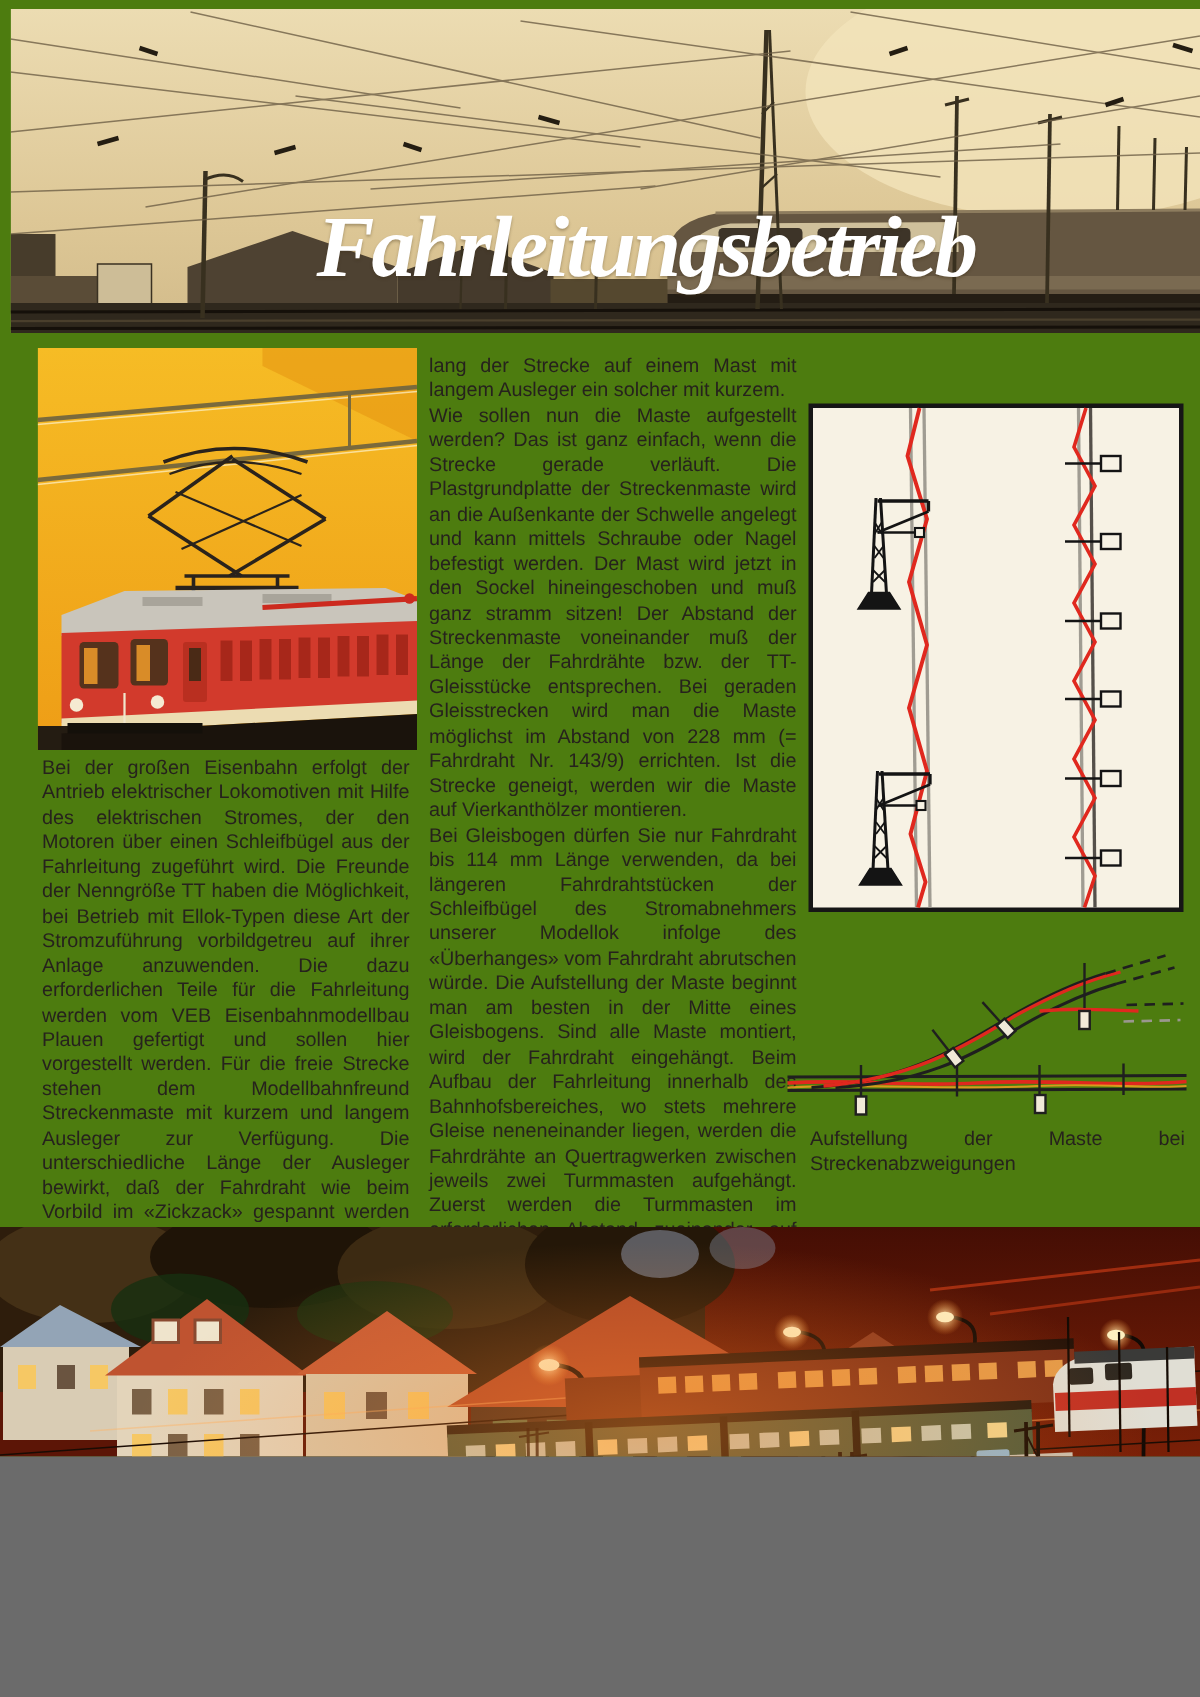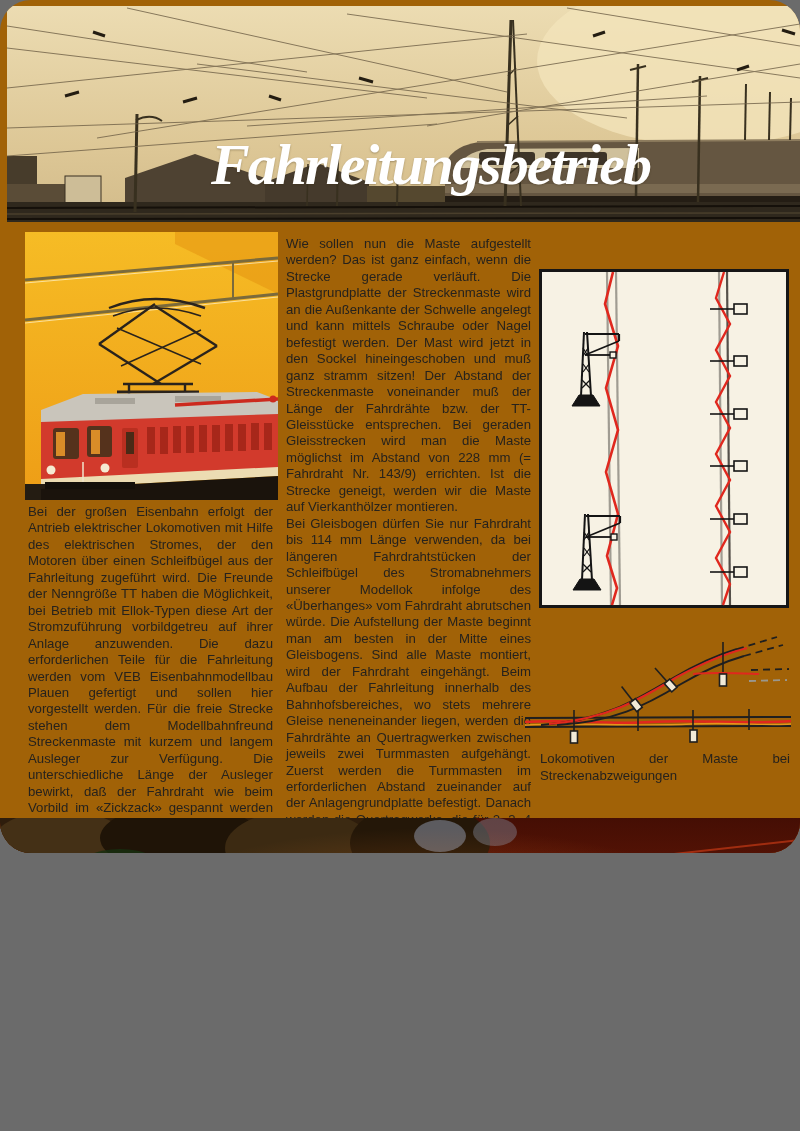--- a/index.html
+++ b/index.html
@@ -1,19 +1,19 @@
 <!DOCTYPE html>
 <html lang="de"><head>
 <meta charset="utf-8">
 <style>
   html,body{margin:0;padding:0;background:#6b6b6b;}
   .page{
-    position:relative;width:800px;height:853px;margin:0 auto;
-    background:#a16207;overflow:hidden;
-    font-family:"Liberation Sans",sans-serif;color:#26221d;border-radius:31px;
+    position:relative;width:800px;height:971px;margin:0 auto;
+    background:#4d7c0f;overflow:hidden;
+    font-family:"Liberation Sans",sans-serif;color:#26221d;
   }
   
   .photo-top{position:absolute;left:7px;top:6px;width:793px;height:216px;overflow:hidden;}
   .photo-top svg{display:block;width:100%;height:100%;}
   .masthead-title{
     position:absolute;left:204px;top:130px;
     font-family:"Liberation Serif",serif;font-weight:bold;font-style:italic;
     font-size:58px;line-height:1;color:#fff;letter-spacing:-2px;white-space:nowrap;
     text-shadow:0 1px 2px rgba(60,45,20,.35);
   }
@@ -204,20 +204,21 @@
         <rect x="20" y="250" width="90" height="7" fill="#14100a"></rect>
       </g>
     </svg>
   </div>
 
   <div class="col col-left">
     <p>Bei der großen Eisenbahn erfolgt der Antrieb elektrischer Lokomotiven mit Hilfe des elektrischen Stromes, der den Motoren über einen Schleifbügel aus der Fahrleitung zugeführt wird. Die Freunde der Nenngröße TT haben die Möglichkeit, bei Betrieb mit Ellok-Typen diese Art der Stromzuführung vorbildgetreu auf ihrer Anlage anzuwenden. Die dazu erforderlichen Teile für die Fahrleitung werden vom VEB Eisenbahnmodellbau Plauen gefertigt und sollen hier vorgestellt werden. Für die freie Strecke stehen dem Modellbahnfreund Streckenmaste mit kurzem und langem Ausleger zur Verfügung. Die unterschiedliche Länge der Ausleger bewirkt, daß der Fahrdraht wie beim Vorbild im «Zickzack» gespannt werden muß, um eine einseitige Abnutzung der Stromabnehmer zu vermeiden. Es folgt also ent-</p>
   </div>
 
   <div class="col col-mid">
+    <p>lang der Strecke auf einem Mast mit langem Ausleger ein solcher mit kurzem.</p>
     <p>Wie sollen nun die Maste aufgestellt werden? Das ist ganz einfach, wenn die Strecke gerade verläuft. Die Plastgrundplatte der Streckenmaste wird an die Außenkante der Schwelle angelegt und kann mittels Schraube oder Nagel befestigt werden. Der Mast wird jetzt in den Sockel hineingeschoben und muß ganz stramm sitzen! Der Abstand der Streckenmaste voneinander muß der Länge der Fahrdrähte bzw. der TT-Gleisstücke entsprechen. Bei geraden Gleisstrecken wird man die Maste möglichst im Abstand von 228 mm (= Fahrdraht Nr. 143/9) errichten. Ist die Strecke geneigt, werden wir die Maste auf Vierkanthölzer montieren.</p>
     <p>Bei Gleisbogen dürfen Sie nur Fahrdraht bis 114 mm Länge verwenden, da bei längeren Fahrdrahtstücken der Schleifbügel des Stromabnehmers unserer Modellok infolge des «Überhanges» vom Fahrdraht abrutschen würde. Die Aufstellung der Maste beginnt man am besten in der Mitte eines Gleisbogens. Sind alle Maste montiert, wird der Fahrdraht eingehängt. Beim Aufbau der Fahrleitung innerhalb des Bahnhofsbereiches, wo stets mehrere Gleise neneneinander liegen, werden die Fahrdrähte an Quertragwerken zwischen jeweils zwei Turmmasten aufgehängt. Zuerst werden die Turmmasten im erforderlichen Abstand zueinander auf der Anlagengrundplatte befestigt. Danach werden die Quertragwerke, die für 2, 3, 4 oder 5 Gleisüberquerungen lieferbar sind, zusammenmontiert und in die Bohrungen der Turmmaste eingesetzt.</p>
   </div>
 
   <div class="diagram1">
     <svg viewBox="0 0 252 341">
       <rect x="2.5" y="2.5" width="247" height="336" fill="#f7f2e4" stroke="#161616" stroke-width="3"></rect>
 
       <g>
         <line x1="69" y1="4" x2="73" y2="337" stroke="#a09c92" stroke-width="2.2"></line>
@@ -315,21 +316,21 @@
         <g transform="rotate(-42 152 47)">
           <line x1="152" y1="35" x2="152" y2="53" stroke-width="1.6"></line>
           <rect x="148.5" y="53" width="7" height="11" fill="#f1ead8" stroke-width="1.6"></rect>
         </g>
         <line x1="212" y1="12" x2="212" y2="42" stroke-width="1.6"></line>
         <rect x="208.5" y="44" width="7" height="12" fill="#f1ead8" stroke-width="1.6"></rect>
       </g>
     </svg>
   </div>
 
-  <div class="caption">Lokomotiven der Maste bei Streckenabzweigungen</div>
+  <div class="caption">Aufstellung der Maste bei Streckenabzweigungen</div>
 
   <div class="photo-bottom">
     <svg viewBox="0 0 800 313" preserveAspectRatio="none">
       <defs>
         <linearGradient id="bgRed" x1="0" y1="0" x2="0" y2="1">
           <stop offset="0" stop-color="#450e04"></stop>
           <stop offset="1" stop-color="#8a2508"></stop>
         </linearGradient>
         <linearGradient id="grass" x1="0" y1="0" x2="0" y2="1">
           <stop offset="0" stop-color="#8a6018"></stop>

